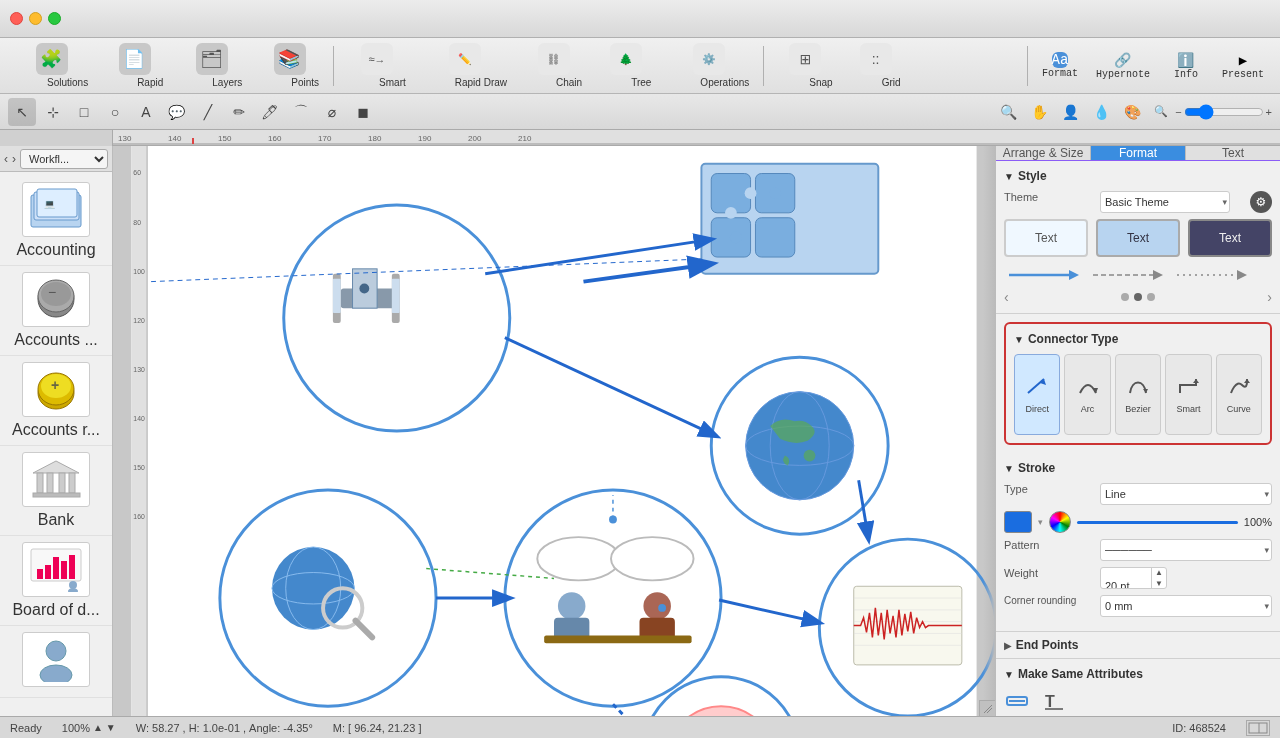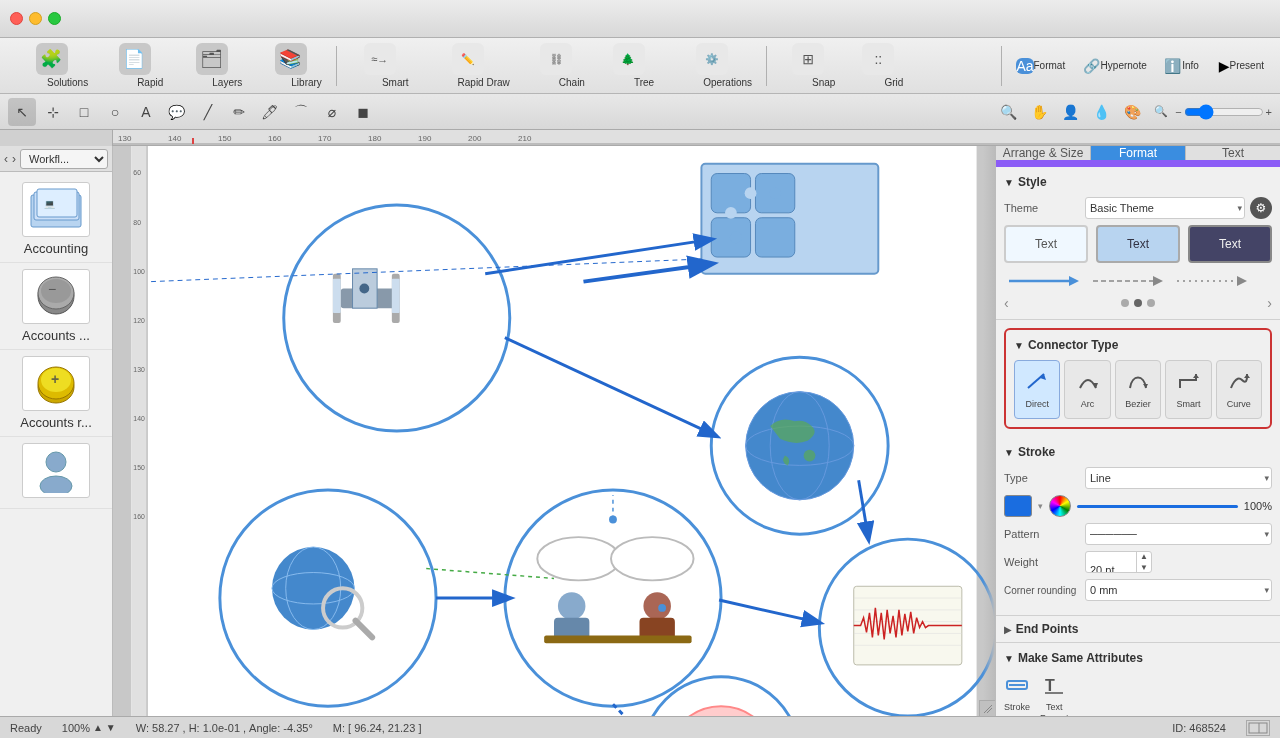--- a/index.html
+++ b/index.html
@@ -127,21 +127,21 @@
     }
     .sidebar-item .thumb {
       width: 68px; height: 55px;
       display: flex; align-items: center; justify-content: center;
       background: #fff;
       border: 1px solid #ccc;
       border-radius: 3px;
       margin-bottom: 4px;
       font-size: 28px;
     }
-    .sidebar-item .item-label { font-size: 13px; color: #333; text-align: right; }
+    .sidebar-item .item-label { font-size: 16px; color: #333; text-align: right; }
 
     
     #canvas-area {
       flex: 1;
       background: #c8c8c8;
       position: relative;
       overflow: hidden;
     }
 
     
@@ -149,21 +149,21 @@
       width: 285px;
       background: #f0f0f0;
       border-left: 1px solid #bbb;
       display: flex;
       flex-direction: column;
       overflow-y: auto;
     }
     #panel-tabs {
       display: flex;
       background: #e0e0e0;
-      border-bottom: 7px solid #8b5cf6;
+      border-bottom: 1px solid #8b5cf6;
       height: 32px;
     }
     .panel-tab {
       flex: 1;
       display: flex; align-items: center; justify-content: center;
       font-size: 12px;
       color: #555;
       cursor: pointer;
       border-right: 1px solid #bbb;
     }
@@ -176,23 +176,23 @@
 
     
     .panel-section { padding: 8px; border-bottom: 1px solid #d0d0d0; }
     .section-header {
       display: flex; align-items: center; gap: 4px;
       font-size: 12px; font-weight: 600; color: #333;
       margin-bottom: 8px;
     }
     .section-toggle { font-size: 10px; cursor: pointer; }
     .field-row {
-      display: flex; align-items: center;
+      display: flex; 
       margin-bottom: 6px;
-      gap: 1px;
+      gap: 16px;
     }
     .field-label { font-size: 11px; color: #555; width: 80px; flex-shrink: 0; }
 
     
     .theme-cards {
       display: flex;
       gap: 8px;
       margin-bottom: 8px;
     }
     .theme-card {
@@ -217,21 +217,21 @@
       margin-bottom: 8px;
     }
 
     .connector-types {
       display: flex;
       gap: 4px;
     }
     .connector-type-btn {
       flex: 1;
       display: flex; flex-direction: column; align-items: center;
-      padding: 9px 4px;
+      padding: 20px 4px;
       border-radius: 4px;
       cursor: pointer;
       background: #e8e8e8;
       border: 1px solid #ccc;
     }
     .connector-type-btn.active { background: #d0e8ff; border-color: #88aadd; }
     .connector-type-btn .ct-icon { font-size: 18px; color: #555; margin-bottom: 2px; }
     .connector-type-btn .ct-label { font-size: 9px; color: #444; }
 
     
@@ -316,25 +316,26 @@
     #canvas-svg { position: absolute; top: 0; left: 0; width: 100%; height: 100%; }
 
     
     #toolbar-right {
       margin-left: auto;
       display: flex;
       align-items: center;
       gap: 2px;
     }
     .toolbar-right-btn {
-      display: flex; flex-direction: row; align-items: center;
+      display: flex; flex-direction: column; align-items: center;
       padding: 4px 8px;
       border-radius: 6px;
       cursor: pointer;
       min-width: 52px;
+      font-family: Liberation Mono, monospace;
     }
     .toolbar-right-btn .icon-box { background: transparent; }
     .toolbar-right-btn .label { font-size: 10px; color: #333; }
 
     
     .tb-left {
       display: flex; align-items: center; gap: 2px;
     }
 
     .select-wrapper {
@@ -373,21 +374,21 @@
     <div class="toolbar-group">
       <div class="icon-box">📄</div>
       <span class="label">Rapid</span>
     </div>
     <div class="toolbar-group">
       <div class="icon-box">🗂</div>
       <span class="label">Layers</span>
     </div>
     <div class="toolbar-group">
       <div class="icon-box">📚</div>
-      <span class="label">Library</span>
+      <span class="label">Points</span>
     </div>
     <div class="toolbar-divider"></div>
     <div class="toolbar-group">
       <div class="icon-box" style="font-size:11px;background:#e8e8e8;">≈→</div>
       <span class="label">Smart</span>
     </div>
     <div class="toolbar-group">
       <div class="icon-box" style="font-size:11px;background:#e8e8e8;">✏️</div>
       <span class="label">Rapid Draw</span>
     </div>
@@ -523,21 +524,51 @@
           <svg width="55" height="45" viewBox="0 0 55 45">
             <ellipse cx="27" cy="26" rx="18" ry="16" fill="#cca800" stroke="#997700" stroke-width="1"></ellipse>
             <ellipse cx="27" cy="22" rx="18" ry="16" fill="#ddbb00" stroke="#997700"></ellipse>
             <ellipse cx="27" cy="19" rx="15" ry="12" fill="#eedd22"></ellipse>
             <text x="22" y="23" font-size="14" fill="#664" font-weight="bold">+</text>
           </svg>
         </div>
         <span class="item-label">Accounts r...</span>
       </div>
 
-
+      <div class="sidebar-item">
+        <div class="thumb">
+          <svg width="55" height="45" viewBox="0 0 55 45">
+            <polygon points="27,4 50,16 4,16" fill="#ddd" stroke="#aaa"></polygon>
+            <rect x="8" y="16" width="6" height="20" fill="#ccc" stroke="#aaa"></rect>
+            <rect x="18" y="16" width="6" height="20" fill="#ccc" stroke="#aaa"></rect>
+            <rect x="30" y="16" width="6" height="20" fill="#ccc" stroke="#aaa"></rect>
+            <rect x="40" y="16" width="6" height="20" fill="#ccc" stroke="#aaa"></rect>
+            <rect x="4" y="36" width="47" height="4" fill="#bbb" stroke="#aaa"></rect>
+          </svg>
+        </div>
+        <span class="item-label">Bank</span>
+      </div>
+
+      <div class="sidebar-item">
+        <div class="thumb">
+          <svg width="55" height="45" viewBox="0 0 55 45">
+            <rect x="2" y="2" width="50" height="32" rx="2" fill="#f8f8f8" stroke="#ccc"></rect>
+
+            <rect x="8" y="22" width="6" height="10" fill="#e05"></rect>
+            <rect x="16" y="18" width="6" height="14" fill="#e05"></rect>
+            <rect x="24" y="10" width="6" height="22" fill="#e05"></rect>
+            <rect x="32" y="14" width="6" height="18" fill="#e05"></rect>
+            <rect x="40" y="8" width="6" height="24" fill="#e05"></rect>
+
+            <circle cx="44" cy="38" r="4" fill="#88aacc"></circle>
+            <ellipse cx="44" cy="44" rx="5" ry="3" fill="#88aacc"></ellipse>
+          </svg>
+        </div>
+        <span class="item-label">Board of d...</span>
+      </div>
 
 
       <div class="sidebar-item">
         <div class="thumb">
           <svg width="55" height="45" viewBox="0 0 55 45">
             <circle cx="27" cy="14" r="10" fill="#88aacc" stroke="#6699aa"></circle>
             <ellipse cx="27" cy="38" rx="16" ry="10" fill="#88aacc" stroke="#6699aa"></ellipse>
           </svg>
         </div>
 

